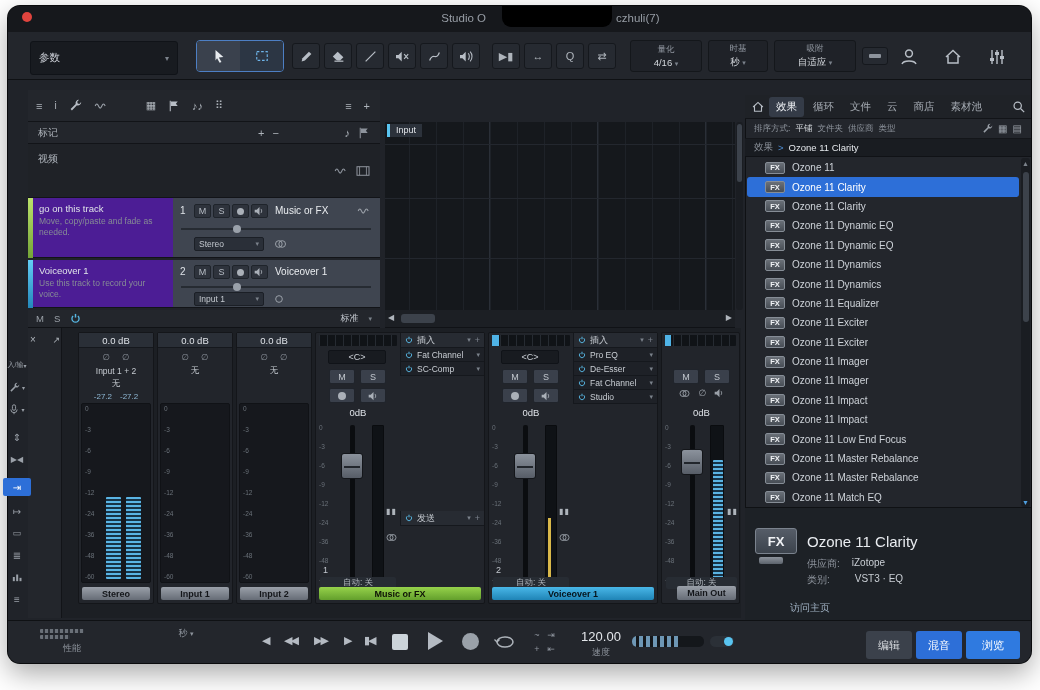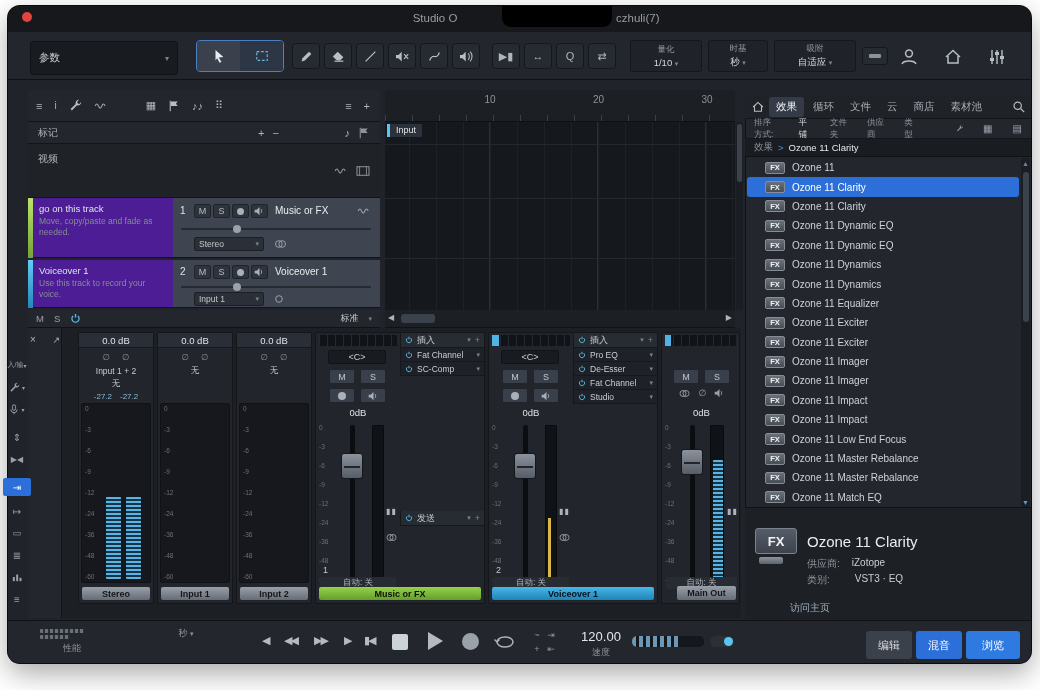--- a/index.html
+++ b/index.html
@@ -72,21 +72,21 @@
 .ins-head{position:absolute;left:84px;right:0;height:15px;background:#272b32;border-bottom:1px solid #15181d;border-left:1px solid #15181d;display:flex;align-items:center;gap:4px;padding:0 4px;font-size:9px;color:#c6cbd1}
 .ins-box{position:absolute;left:84px;right:0;top:15px;border-left:1px solid #15181d}
 .ins-row{height:14px;display:flex;align-items:center;gap:4px;padding:0 4px;background:#1e2127;border-bottom:1px solid #15181d}
 .ins-lb{flex:1;font-size:8.5px;color:#c9ced4;white-space:nowrap;overflow:hidden}
 .ins-ar{font-size:7px;color:#7b828b}
 
 #browser{left:745px;top:95px;width:286px;height:525px;background:#23262c;border-left:1px solid #0f1114}
 #btabs{left:745px;top:95px;width:286px;height:24px;background:#1f2227;border-bottom:1px solid #121418;display:flex;align-items:center;gap:2px;padding:0 6px;font-size:10.5px}
 .btab{padding:3px 7px;border-radius:3px;color:#a7adb5}
 .btab.on{background:#343b47;color:#e9ecf0}
-#bsort{left:745px;top:119px;width:286px;height:20px;display:flex;align-items:center;gap:20px;padding:0 9px;font-size:8.5px;color:#8d939c;border-bottom:1px solid #14161a}
+#bsort{left:745px;top:119px;width:286px;height:20px;display:flex;align-items:center;gap:5px;padding:0 9px;font-size:8.5px;color:#8d939c;border-bottom:1px solid #14161a}
 #bcrumb{left:745px;top:139px;width:286px;height:18px;background:#191c21;border-bottom:1px solid #101216;display:flex;align-items:center;gap:5px;padding:0 9px;font-size:9.5px}
 #blist{left:747px;top:158px;width:272px;height:349px;overflow:hidden}
 .b-row{height:19.4px;display:flex;align-items:center;gap:7px;padding-left:18px;border-radius:3px}
 .b-row.sel{background:#2d6fd8}
 .b-row.sel .b-lb{color:#fff}
 .b-lb{font-size:10px;color:#ced3d9;white-space:nowrap}
 .fxb{width:20px;height:12px;background:linear-gradient(#6a7078,#474d55);border:1px solid #868d96;border-radius:2px;color:#f0f2f5;font-size:7.5px;font-weight:bold;display:flex;align-items:center;justify-content:center;flex:0 0 auto}
 #binfo{left:745px;top:507px;width:286px;height:113px;background:#1d2126;border-top:1px solid #0f1114}
 .info-lb{font-size:10px;color:#8d939c}
 .info-vl{font-size:10px;color:#c9ced4}
@@ -98,21 +98,21 @@
 #watermark{left:0;right:0;top:668px;text-align:center;font-size:13.5px;font-weight:bold;color:#15181c}
 </style>
 </head>
 <body>
 
 <div id="stage">
   <div id="win" class="ab"></div>
 
   <div id="titlebar" class="ab"></div>
   <span id="rec-dot" class="ab"></span>
-  <span class="ab title-txt" style="left:356px;width:158px;text-align:center">Studio O</span>
+  <span class="ab title-txt" style="left:328px;width:158px;text-align:right">Studio O</span>
   <div id="notch" class="ab"></div>
   <span class="ab title-txt" style="left:616px">czhuli(7)</span>
 
   <div id="toolbar" class="ab"></div>
   <div class="ab ddbox" style="left:30px;top:41px;width:148px;height:30px;padding:16px 8px">
     <span>参数</span>
     <span style="margin-left:auto;font-size:8px;color:#7b828b">▾</span>
   </div>
   <div class="ab" style="left:196px;top:40px;width:88px;height:32px;border:1px solid #4d7fc4;border-radius:4px;display:flex">
     <div style="flex:1;background:#3a414d;display:flex;align-items:center;justify-content:center;border-radius:3px 0 0 3px">
@@ -166,21 +166,21 @@
       <span class="glyph">↔</span>
     </div>
   <div class="ab toolbtn" style="left:556px;top:43px">
       <span class="glyph">Q</span>
     </div>
   <div class="ab toolbtn" style="left:588px;top:43px">
       <span class="glyph">⇄</span>
     </div>
   <div class="ab stack" style="left:630px;top:40px;width:72px;height:32px">
     <span class="lb">量化</span>
-    <span class="vl"><span>1/10</span> <span style="font-size:7px;color:#7b828b">▾</span></span>
+    <span class="vl"><span>4/16</span> <span style="font-size:7px;color:#7b828b">▾</span></span>
   </div>
   <div class="ab stack" style="left:708px;top:40px;width:60px;height:32px">
     <span class="lb">时基</span>
     <span class="vl"><span>秒</span> <span style="font-size:7px;color:#7b828b">▾</span></span>
   </div>
   <div class="ab stack" style="left:774px;top:40px;width:82px;height:32px">
     <span class="lb">吸附</span>
     <span class="vl"><span>自适应</span> <span style="font-size:7px;color:#7b828b">▾</span></span>
   </div>
   <div class="ab toolbtn" style="left:862px;top:47px;width:26px;height:18px">
@@ -220,25 +220,20 @@
     <svg width="12" height="12" viewBox="0 0 16 16">
         <path d="M3 1v14" stroke="#b8bec6" stroke-width="1.4"></path>
         <path fill="#b8bec6" d="M4 2h9l-2.5 3L13 8H4z"></path>
       </svg>
     <span class="glyph">♪♪</span>
     <span class="glyph">⠿</span>
     <span style="margin-left:auto"></span>
     <span class="glyph">≡</span>
     <span class="glyph" style="margin-right:10px">+</span>
   </div>
-  <div id="ruler" class="ab">
-      <span class="tick" style="left: 105px;">10</span>
-      <span class="tick" style="left: 213.5px;">20</span>
-      <span class="tick" style="left: 322px;">30</span>
-    </div>
 
   <div class="ab hrow" style="top:122px;height:22px">
     <span style="font-size:10px;color:#aeb4bb;margin-left:10px">标记</span>
     <span class="glyph" style="margin-left:200px">+</span>
     <span class="glyph" style="margin-left:8px">−</span>
     <span style="margin-left:auto"></span>
     <span class="glyph">♪</span>
     <svg width="12" height="12" viewBox="0 0 16 16" style="margin:0 10px 0 8px">
         <path d="M3 1v14" stroke="#8d939c" stroke-width="1.4"></path>
         <path fill="#8d939c" d="M4 2h9l-2.5 3L13 8H4z"></path>

